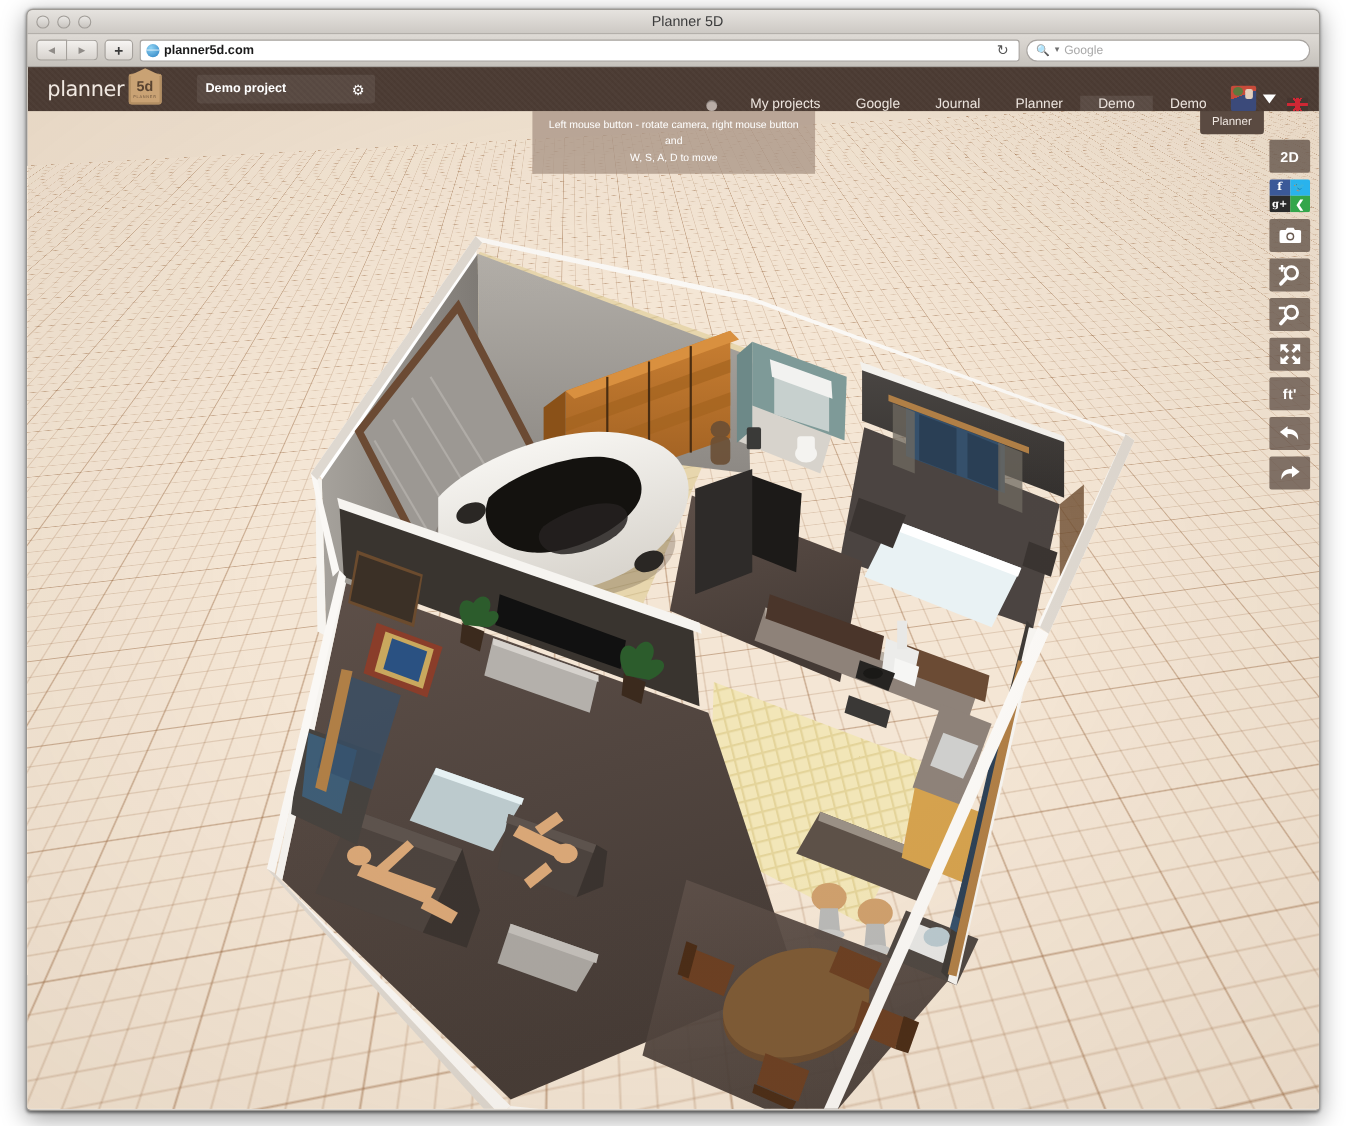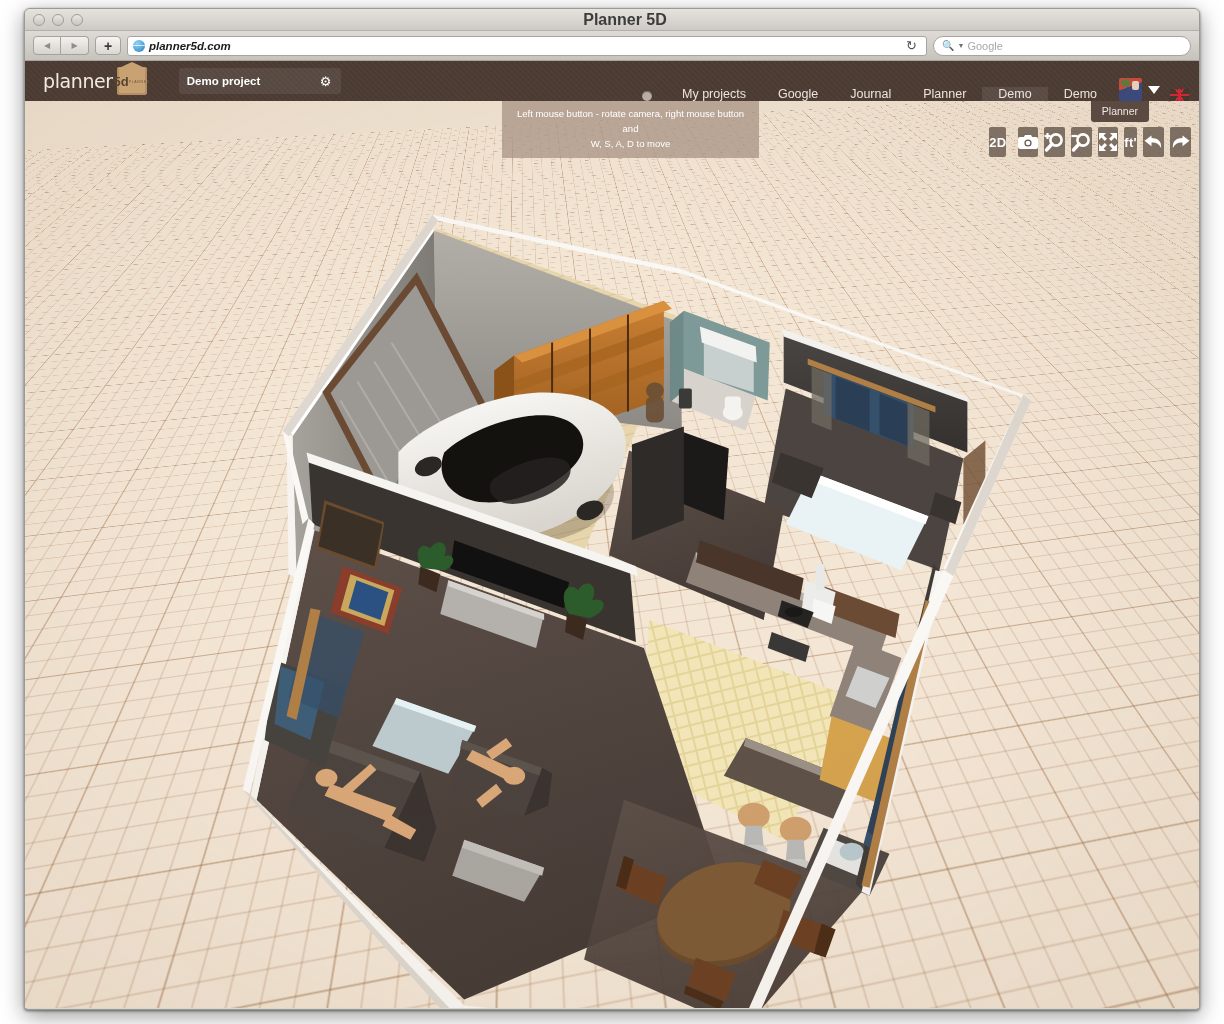--- a/index.html
+++ b/index.html
@@ -33,24 +33,24 @@
     position: absolute; left: 8px; top: 5px;
     display: flex; gap: 7px;
   }
   .tl {
     width: 12px; height: 12px; border-radius: 50%;
     background: linear-gradient(#e9e7e4, #c9c5c0);
     border: 1px solid #a09c97;
   }
   #window-title {
     text-align: center;
-    font-size: 16px;
+    font-size: 13px;
     line-height: 22px;
     color: #3c3c3c;
-    font-weight: bold;
+    font-weight: normal;
     margin-left: 26px;
   }
 
   
   #toolbar {
     height: 30px;
     background: linear-gradient(#dedad5, #c6c2bc);
     border-bottom: 1px solid #a8a49f;
     display: flex;
     align-items: center;
@@ -94,21 +94,20 @@
     flex: 0 0 auto;
     position: relative;
   }
   .globe-icon::after {
     content: ""; position: absolute; left: 0; top: 5px;
     width: 12px; height: 1px; background: rgba(255,255,255,.7);
   }
   #address-text {
     font-size: 11.5px; color: #1a1a1a; font-weight: bold;
     white-space: nowrap;
-    font-style: italic;
   }
   #reload-btn {
     margin-left: auto;
     font-size: 13px; color: #555; padding: 0 4px;
   }
   #search-bar {
     width: 258px; height: 20px;
     background: #ffffff;
     border: 1px solid #a8a4a0;
     border-radius: 10px;
@@ -147,21 +146,21 @@
   }
   #logo-word {
     font-size: 19px; color: #f1e9e2; letter-spacing: -0.4px;
     font-family: "DejaVu Sans", sans-serif;
   }
   #logo-badge {
     width: 30px; height: 28px;
     background: #c9a274;
     border-radius: 3px;
     position: relative;
-    display: flex; flex-direction: row;
+    display: flex; flex-direction: column;
     align-items: center; justify-content: center;
     box-shadow: inset 0 0 0 2px #b38f63;
   }
   #logo-badge::before {
     content: "";
     position: absolute; top: -5px; left: 50%;
     transform: translateX(-50%);
     border-left: 15px solid transparent;
     border-right: 15px solid transparent;
     border-bottom: 7px solid #c9a274;
@@ -283,42 +282,41 @@
     position: absolute;
     left: 459px; top: 0px;
     width: 257px;
     background: rgba(170,150,135,.78);
     color: #ffffff;
     font-size: 9.5px;
     line-height: 15px;
     text-align: center;
     padding: 5px 8px 7px;
     z-index: 20;
-    margin-left: 18px;
   }
 
   
   #support-tab {
     position: absolute;
     right: 50px; top: 0px;
     background: #5a4a41;
     color: #efe7e1;
     font-size: 10.5px;
     padding: 4px 11px 5px;
     border-radius: 0 0 3px 3px;
     z-index: 20;
     cursor: pointer;
   }
 
   
   #right-toolbar {
     position: absolute;
     right: 8px; top: 26px;
     width: 37px;
-    display: flex; flex-direction: row;
+    display: flex; flex-direction: column;
     gap: 6px;
     z-index: 22;
     justify-content: flex-end;
   }
   .tool-btn {
     width: 37px; height: 30px;
     background: rgba(104,88,78,.82);
     border-radius: 2px;
     display: flex; align-items: center; justify-content: center;
     color: #ffffff;

